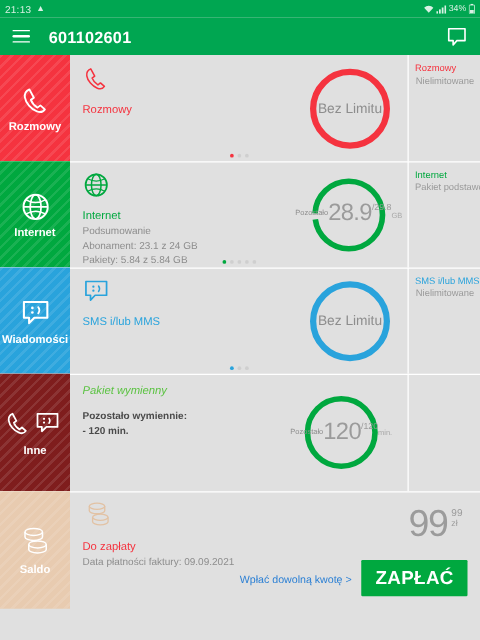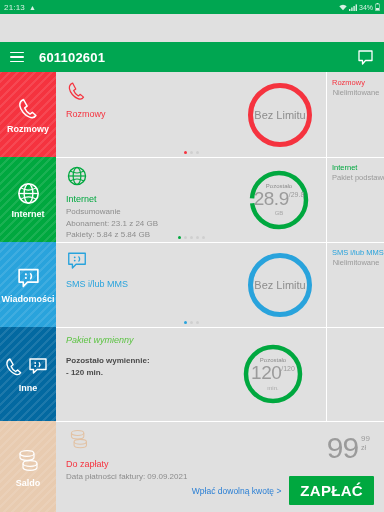--- a/index.html
+++ b/index.html
@@ -19,21 +19,21 @@
     font-size:8px; flex:0 0 14px;
   }
   .sb-time { letter-spacing:0.2px; color:#d8f1e4; }
   .sb-warn { margin-left:4px; font-size:7px; color:#d8f1e4; }
   .sb-right { margin-left:auto; display:flex; align-items:center; gap:2px; font-size:7px; color:#d8f1e4; }
   .sb-right svg { display:block; }
 
   
   .toolbar {
     height:30px; background:#00a651; display:flex; align-items:center;
-    padding:0 10px; flex:0 0 30px;margin-top:28px;
+    padding:0 10px; flex:0 0 30px;
   }
   .hamburger { width:14px; display:flex; flex-direction:column; gap:3px; cursor:pointer; }
   .hamburger span { display:block; height:1.5px; background:#fff; border-radius:1px; }
   .tb-title { color:#fff; font-size:13px; font-weight:bold; margin-left:15px; letter-spacing:0.2px; }
   .tb-chat { margin-left:auto; cursor:pointer; display:flex; }
 
   
   .rows { flex:1 1 auto; display:flex; flex-direction:column; background:#e0e0e0; }
   .row { display:flex; position:relative; background:#e0e0e0; }
   .row-rozmowy    { height:85px; }
@@ -55,21 +55,21 @@
   .tile::after{
     content:""; position:absolute; inset:0;
     background:repeating-linear-gradient(135deg, rgba(255,255,255,0.10) 0 2px, rgba(255,255,255,0) 2px 6px);
     pointer-events:none;
   }
   .tile-label { font-size:9px; font-weight:bold; position:relative; z-index:2; text-align:center; line-height:1; }
   .tile-ic { position:relative; z-index:2; display:flex; }
   .t-red   { background:#f5333f; }
   .t-green { background:#00a83f; }
   .t-blue  { background:#29a3dc; }
-  .t-lime  { background:#0369a1; }
+  .t-lime  { background:#7f1d1d; }
   .t-sand  { background:#e8cbb0; }
 
   
   .mid { flex:1 1 auto; position:relative; padding:8px 10px; overflow:hidden; }
   .mid-ic { margin-bottom:3px; display:block; }
   .mid-title { font-size:9px; margin-bottom:1px; line-height:1.25; }
   .ttl-red   { color:#f5333f; }
   .ttl-green { color:#00a83f; }
   .ttl-blue  { color:#29a3dc; }
   .ttl-lime  { color:#5cc343; }
@@ -77,21 +77,21 @@
   .mid-sub.bold { font-weight:bold; color:#4a4a4a; }
 
   
   .gauge {
     position:absolute; right:16px; top:50%; transform:translateY(-50%);
     width:62px; height:62px;
   }
   .gauge.g-inne { right:22px; }
   .gauge svg { position:absolute; inset:0; }
   .gauge-txt {
-    position:absolute; inset:0; display:flex; flex-direction:column;
+    position:absolute; inset:0; display:flex; flex-direction:row;
     align-items:center; justify-content:center; text-align:center; line-height:1;
   }
   .g-cap { font-size:6px; color:#8d8d8d; margin-bottom:1px; }
   .g-valrow { display:flex; align-items:flex-start; }
   .g-val { font-size:19px; color:#9b9b9b; line-height:0.95; letter-spacing:-0.5px; }
   .g-tot { font-size:7px; color:#9b9b9b; margin-top:1px; }
   .g-unit { font-size:6px; color:#a8a8a8; margin-top:2px; }
   .g-nolimit { font-size:11px; color:#8d8d8d; }
 
   .ring-nolimit {

